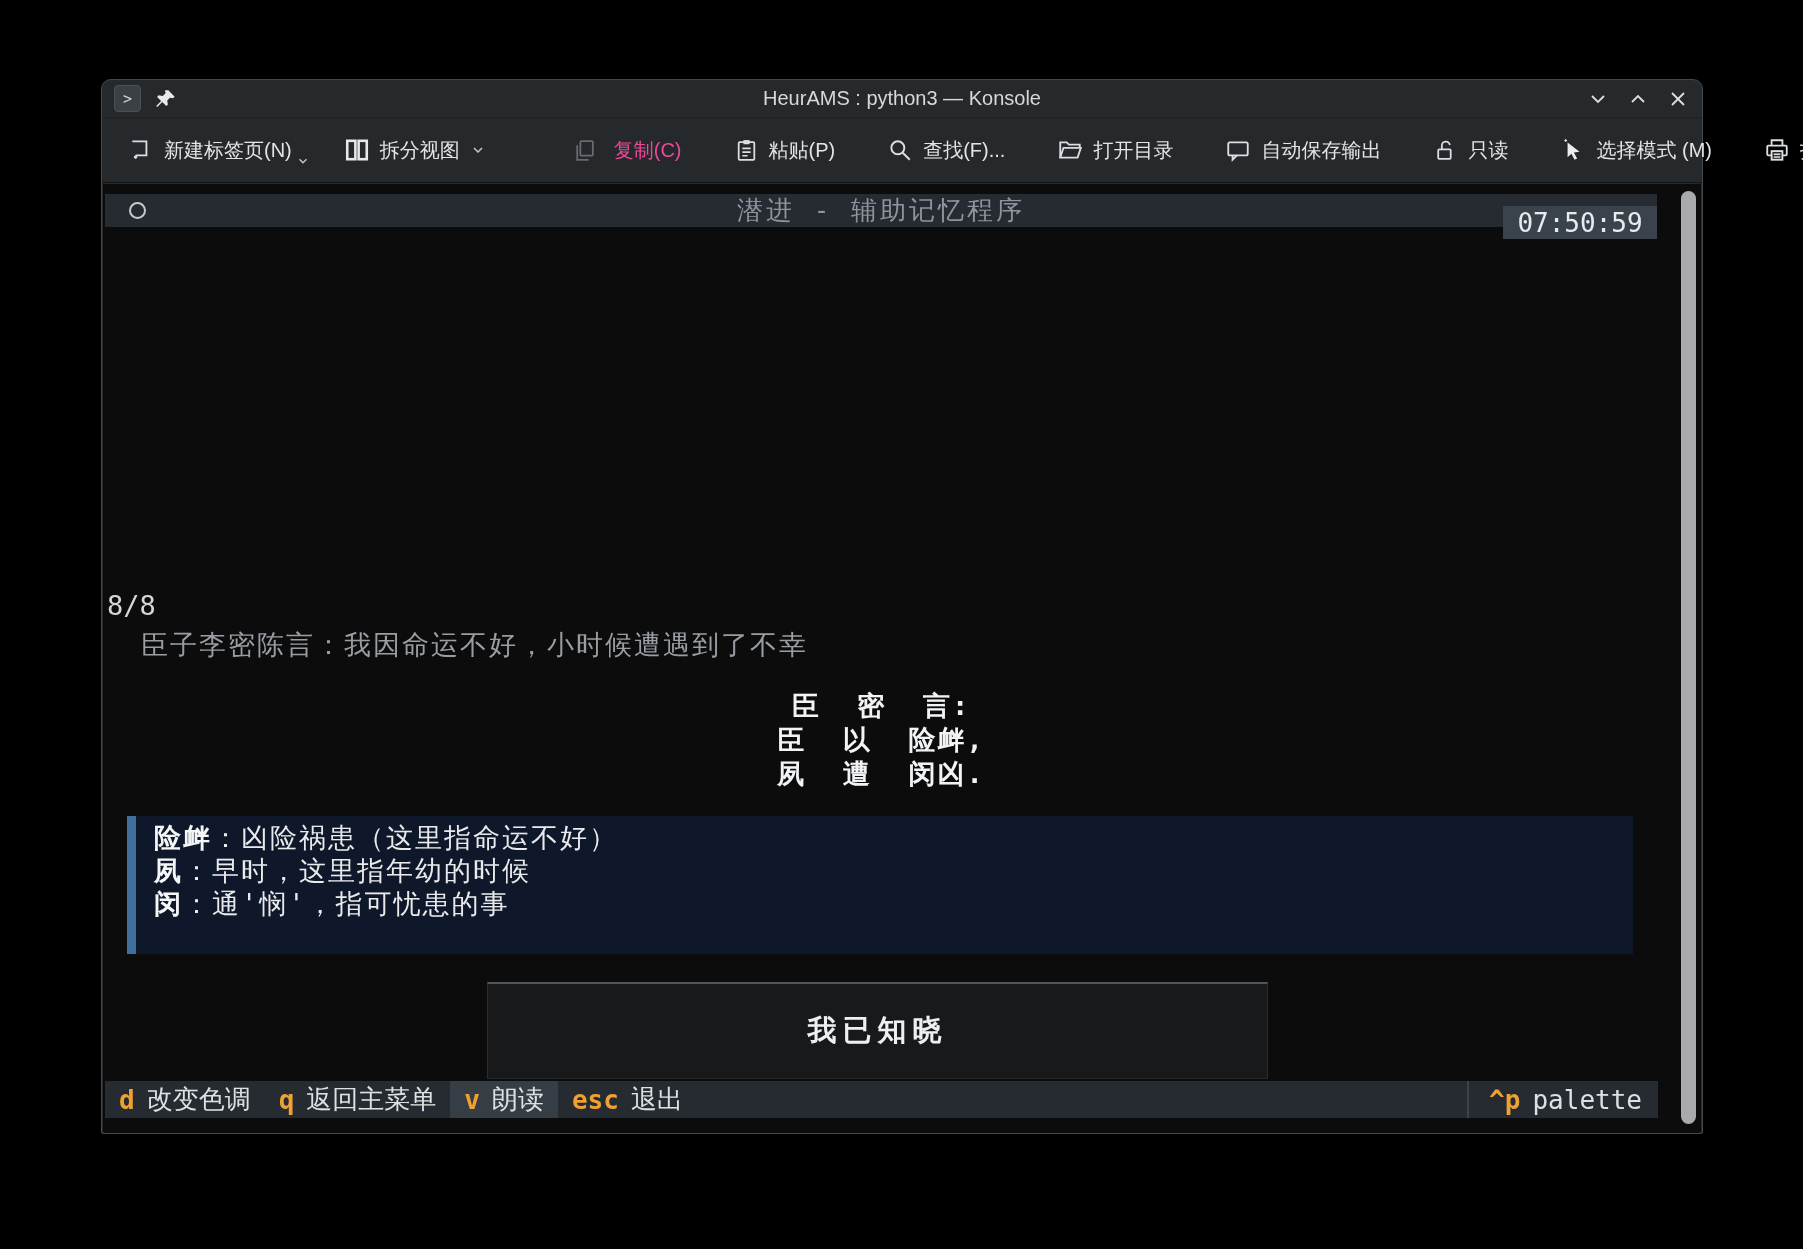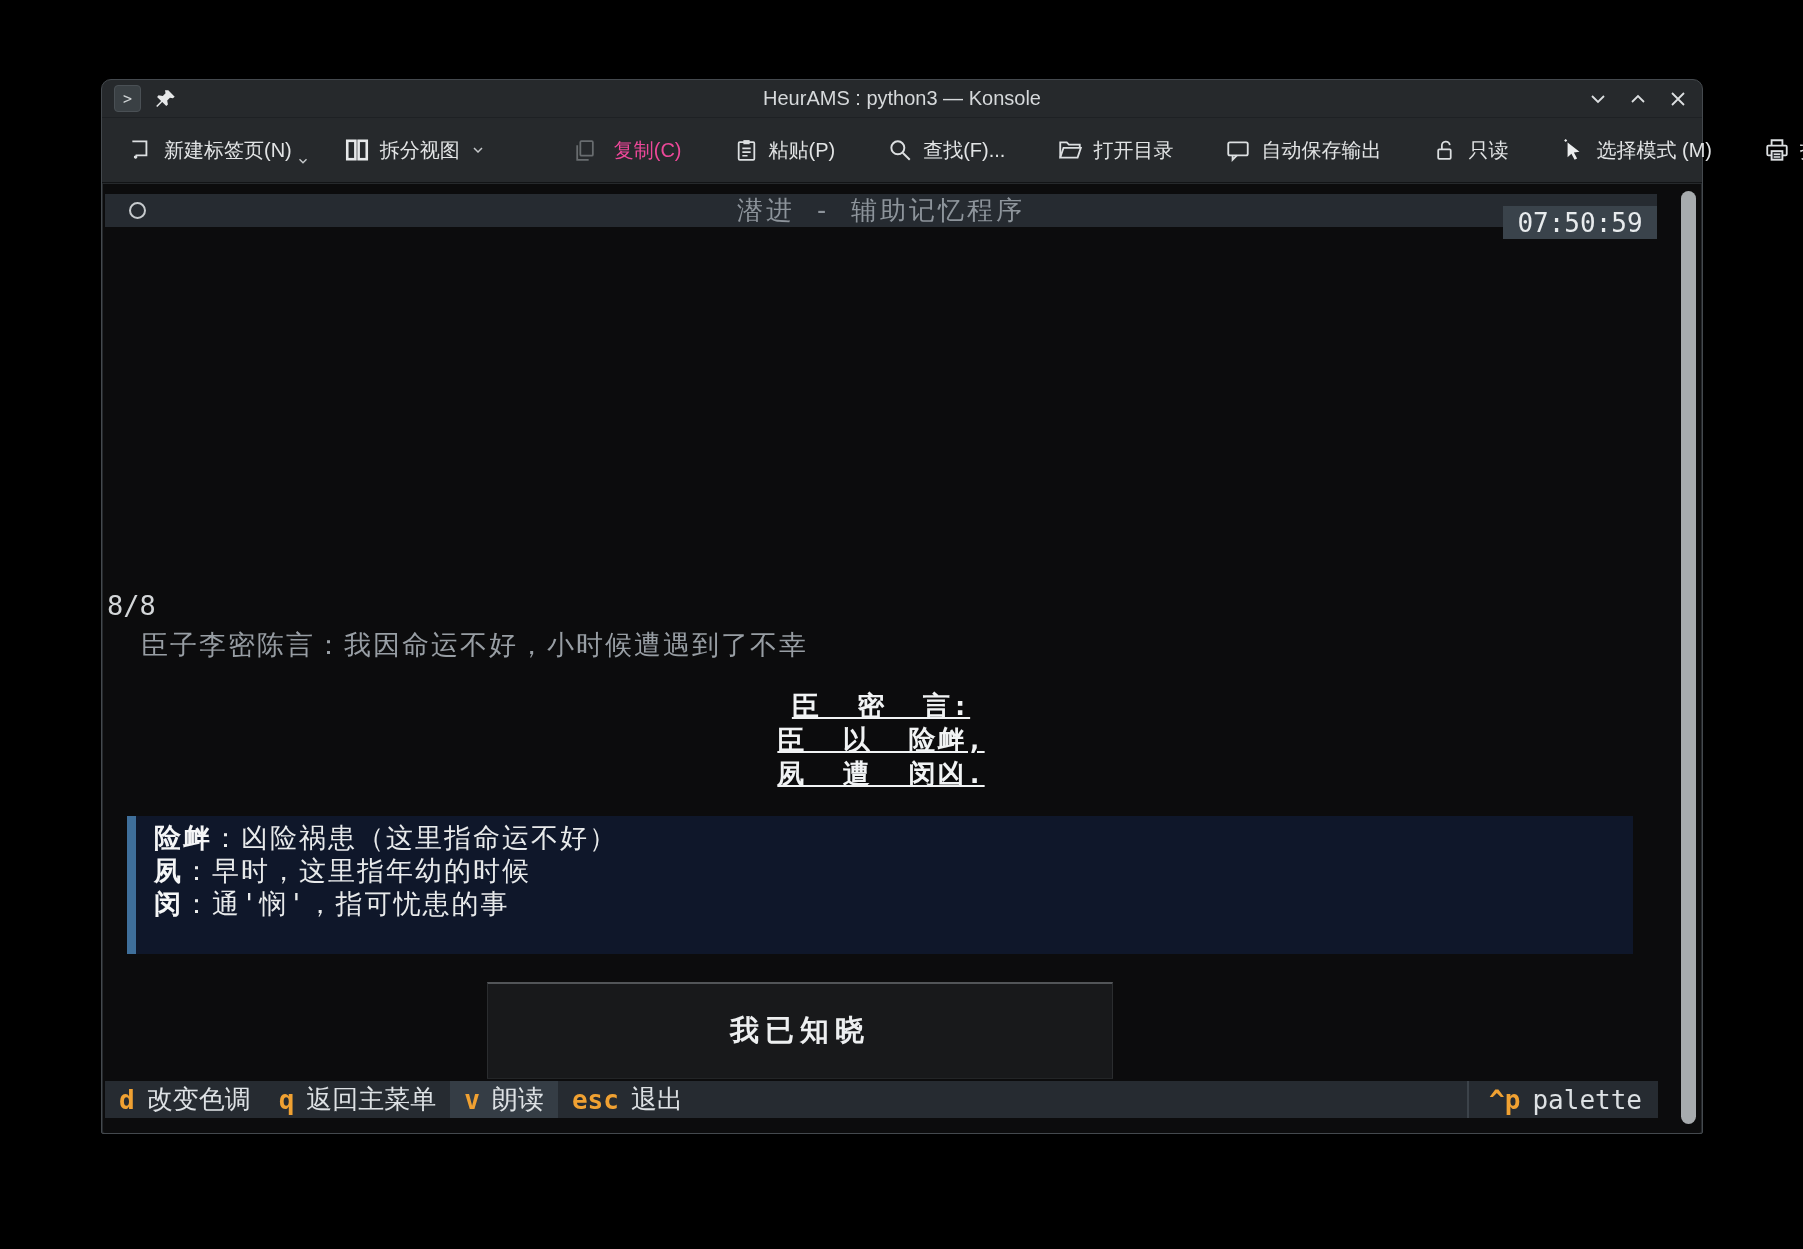--- a/index.html
+++ b/index.html
@@ -44,28 +44,28 @@
   .strip-title { position:absolute; left:0; right:0; text-align:center; color:#8d949b;
                  font-size:26px; letter-spacing:3px; }
   .clock { position:absolute; right:0; top:12px; height:33px; width:154px; background:#3a434b;
            color:#e8ebed; font-size:26px; display:flex; align-items:center; justify-content:center; }
 
   .progress { position:absolute; left:4px; top:406px; color:#d4d7d9; font-size:27px; }
   .hint { position:absolute; left:4px; top:443px; color:#989ea4; font-size:27px; letter-spacing:2px;margin-left:34px; }
 
   .verse { position:absolute; left:0; top:505px; width:1556px; text-align:center;
            color:#f1f3f4; font-weight:bold; font-size:27px; line-height:34px; }
-  .verse div { white-space:pre; letter-spacing:2px;text-decoration:underline; }
+  .verse div { white-space:pre; letter-spacing:2px; }
 
   .notes { position:absolute; left:24px; top:632px; width:1506px; height:138px;
            background:#0f172a; border-left:9px solid #3f6f9a; padding:5px 0 0 18px; }
   .note-row { color:#e8eaeb; font-size:27px; line-height:33px; letter-spacing:2px; white-space:pre; }
   .note-row .term { font-weight:bold; color:#f5f6f7; }
 
-  .ack { position:absolute; left:384px; top:798px; width:626px; height:97px;
+  .ack { position:absolute; left:384px; top:798px; width:781px; height:97px;
          background:#18191b; border-top:2px solid #525558; border-left:1px solid #2b2d2f;
          border-right:1px solid #2b2d2f; border-bottom:1px solid #232527;
          display:flex; align-items:center; justify-content:center; color:#edeff0;
          font-size:29px; font-weight:bold; letter-spacing:6px; cursor:pointer; }
 
   .statusbar { position:absolute; left:2px; top:897px; width:1553px; height:37px;
                background:#262b31; display:flex; align-items:center; font-size:26px; }
   .sb-item { display:flex; align-items:center; gap:12px; padding:0 14px; height:37px;
              color:#dde1e4; cursor:pointer; white-space:nowrap; }
   .sb-item.hl { background:#353d45; }

